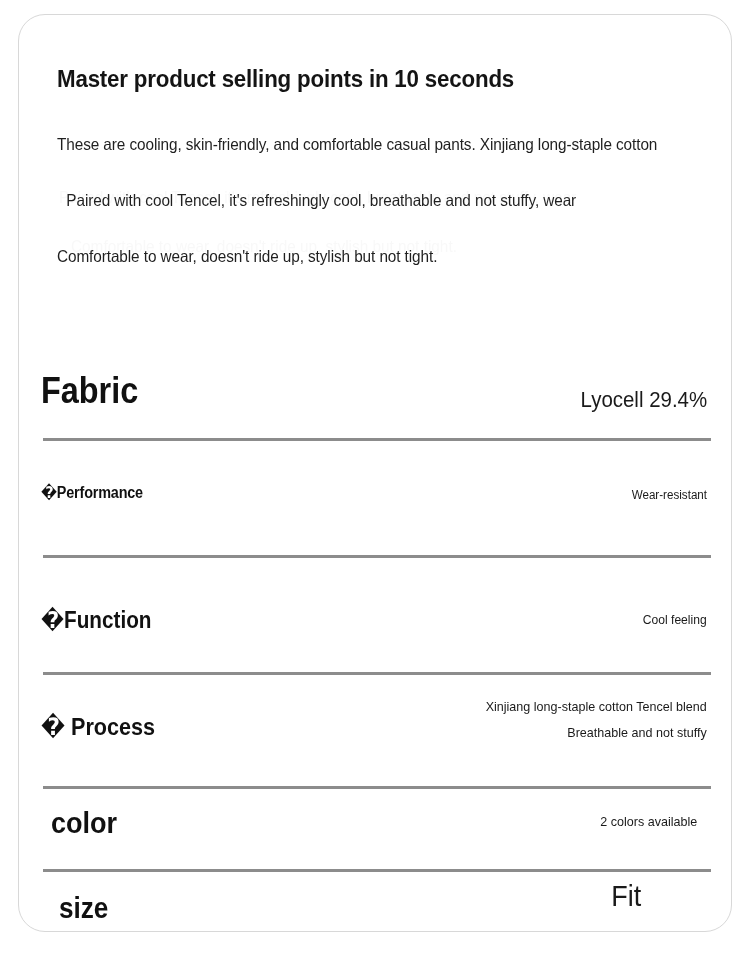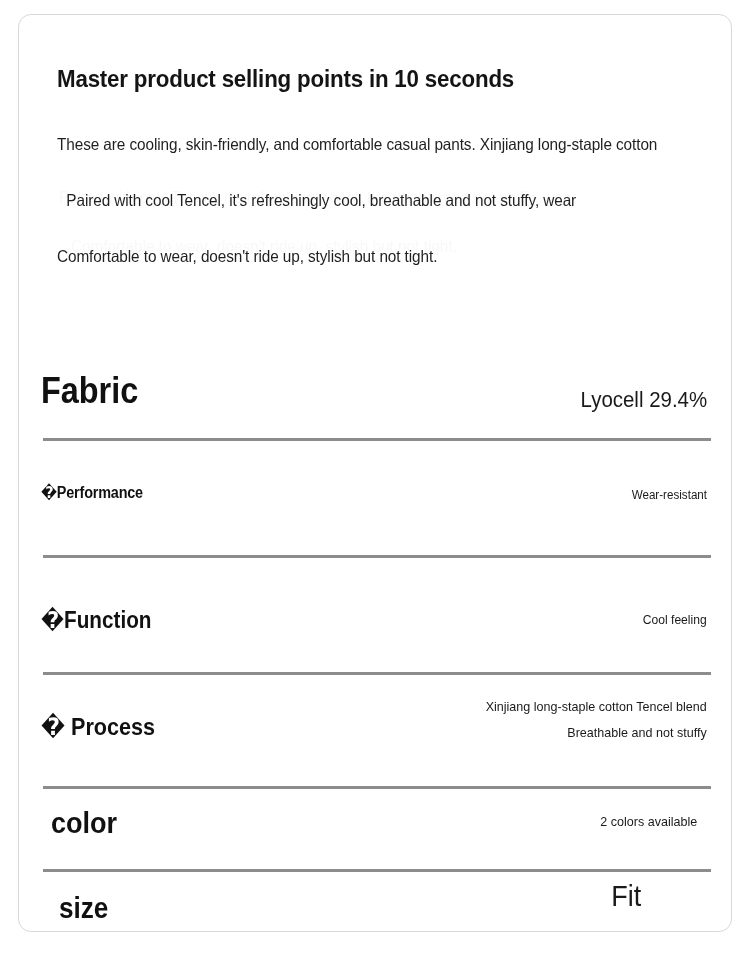--- a/index.html
+++ b/index.html
@@ -19,21 +19,21 @@
   
   #product-card {
     position: absolute;
     left: 18px;
     top: 14px;
     width: 714px;
     height: 918px;
     box-sizing: border-box;
     background: #ffffff;
     border: 1px solid #d8d8d8;
-    border-radius: 13px;
+    border-radius: 27px;
     overflow: hidden;
   }
 
   
   #intro-block {
     position: absolute;
     left: 38px;
     top: 50px;
     right: 22px;
   }

